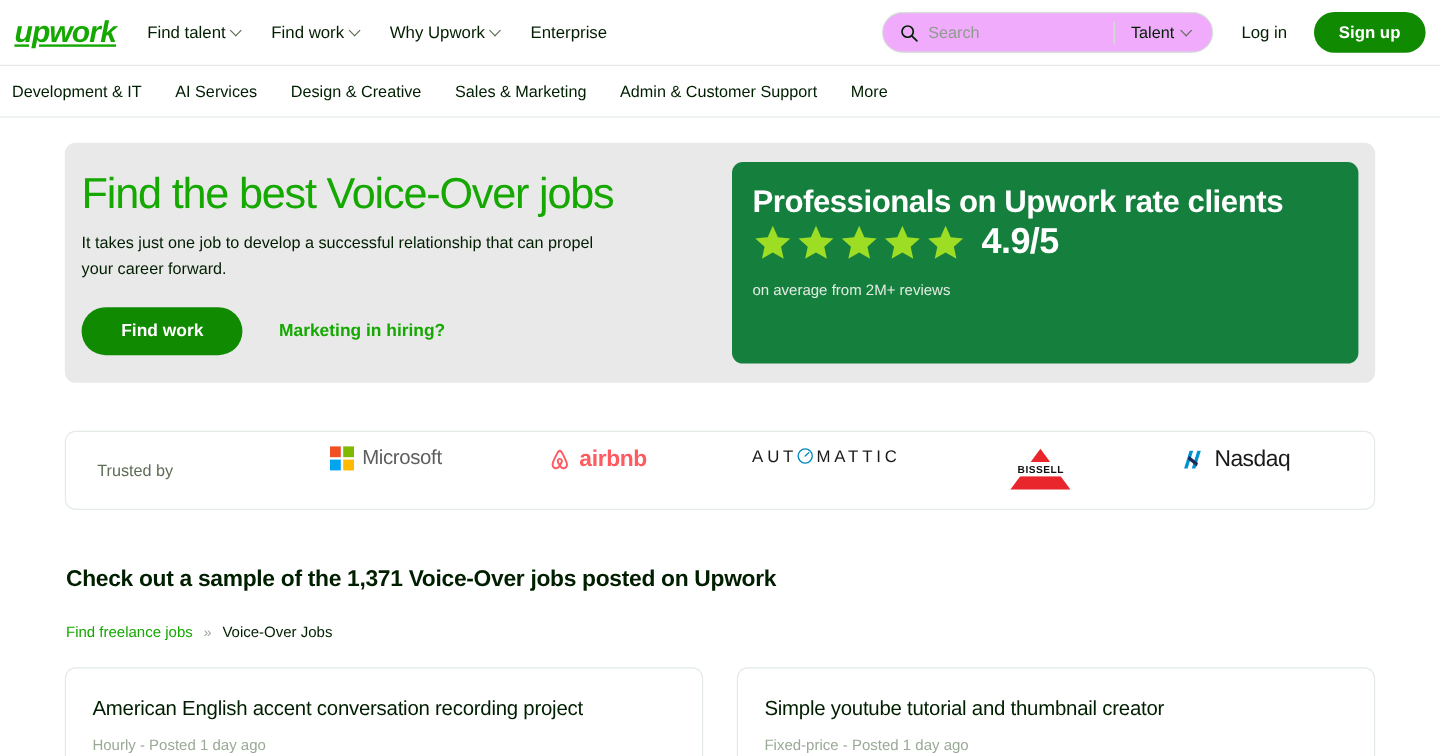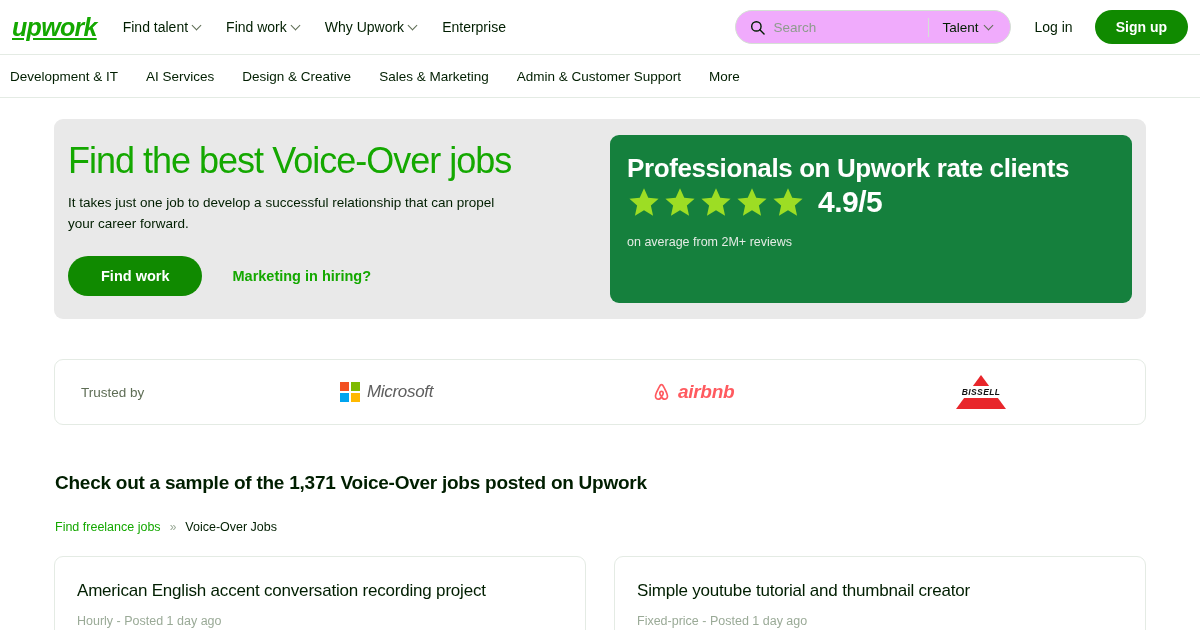--- a/index.html
+++ b/index.html
@@ -218,21 +218,21 @@
     color: #5e6d55;
     width: 150px;
     flex: 0 0 auto;
   }
   .trusted-logos {
     flex: 1 1 auto;
     display: flex;
     align-items: center;
     justify-content: space-around;
   }
-  .logo-slot { display: flex; align-items: center; justify-content: center; height: 40px; font-style: italic; }
+  .logo-slot { display: flex; align-items: flex-start; justify-content: center; height: 40px; }
 
   .ms-logo { display: flex; align-items: center; gap: 7px; }
   .ms-grid { display: grid; grid-template-columns: 9px 9px; grid-template-rows: 9px 9px; gap: 2px; }
   .ms-grid i { display: block; }
   .ms-text { font-size: 17px; color: #5e5e5e; letter-spacing: -0.3px; }
 
   .airbnb-logo { display: flex; align-items: center; gap: 6px; color: #ff5a5f; }
   .airbnb-text { font-size: 19px; font-weight: 700; letter-spacing: -0.3px; }
 
   .automattic-logo {
@@ -413,30 +413,50 @@
 
       <div class="logo-slot">
         <span class="airbnb-logo">
           <svg width="21" height="22" viewBox="0 0 24 24">
             <path d="M12 2.5c-1.3 0-2.2 1-2.9 2.4C7.3 8.2 4.2 14 4.2 16.8c0 2.6 1.9 4.4 4.1 4.4 1.5 0 2.7-.8 3.7-1.9 1 1.1 2.2 1.9 3.7 1.9 2.2 0 4.1-1.8 4.1-4.4 0-2.8-3.1-8.6-4.9-11.9C14.2 3.5 13.3 2.5 12 2.5zm0 2.1c.4 0 .8.5 1.3 1.4 1.7 3.1 4.6 8.7 4.6 10.8 0 1.5-1 2.4-2.2 2.4-1 0-1.9-.7-2.7-1.7 1.1-1.5 1.9-3 1.9-4.2 0-1.6-1.2-2.9-2.9-2.9s-2.9 1.3-2.9 2.9c0 1.2.8 2.7 1.9 4.2-.8 1-1.7 1.7-2.7 1.7-1.2 0-2.2-.9-2.2-2.4 0-2.1 2.9-7.7 4.6-10.8.5-.9.9-1.4 1.3-1.4zm0 7.6c.6 0 1 .4 1 1 0 .6-.4 1.6-1 2.5-.6-.9-1-1.9-1-2.5 0-.6.4-1 1-1z" fill="#ff5a5f"></path>
           </svg>
           <span class="airbnb-text">airbnb</span>
         </span>
       </div>
 
+      <div class="logo-slot">
+        <span class="automattic-logo">
+          <span>AUT</span>
+          <svg width="14" height="14" viewBox="0 0 20 20" style="margin:0 2px 0 0">
+            <circle cx="10" cy="10" r="8.4" fill="none" stroke="#0087be" stroke-width="1.6"></circle>
+            <line x1="10" y1="10" x2="14.2" y2="6.2" stroke="#0087be" stroke-width="1.6" stroke-linecap="round"></line>
+          </svg>
+          <span>MATTIC</span>
+        </span>
+      </div>
 
       <div class="logo-slot">
         <span class="bissell-logo">
           <svg width="58" height="38" viewBox="0 0 58 38">
             <polygon points="29,2 54,36 4,36" fill="#e8262b"></polygon>
           </svg>
           <span class="bissell-text">BISSELL</span>
         </span>
       </div>
 
+      <div class="logo-slot">
+        <span class="nasdaq-logo">
+          <svg width="22" height="22" viewBox="0 0 24 24">
+            <path d="M3 20L8 4h3.2L6.2 20z" fill="#0092cf"></path>
+            <path d="M10 20L15 4h3.2l-5 16z" fill="#0092cf"></path>
+            <path d="M7.4 8.5l8.2 6.6-1 3.2-8.2-6.6z" fill="#1e2a5a"></path>
+          </svg>
+          <span class="nasdaq-text">Nasdaq</span>
+        </span>
+      </div>
 
     </div>
   </section>
 
   <h2 class="section-heading">Check out a sample of the 1,371 Voice-Over jobs posted on Upwork</h2>
 
   <div class="breadcrumb">
     <a href="#">Find freelance jobs</a>
     <span class="sep">»</span>
     <span class="current">Voice-Over Jobs</span>

